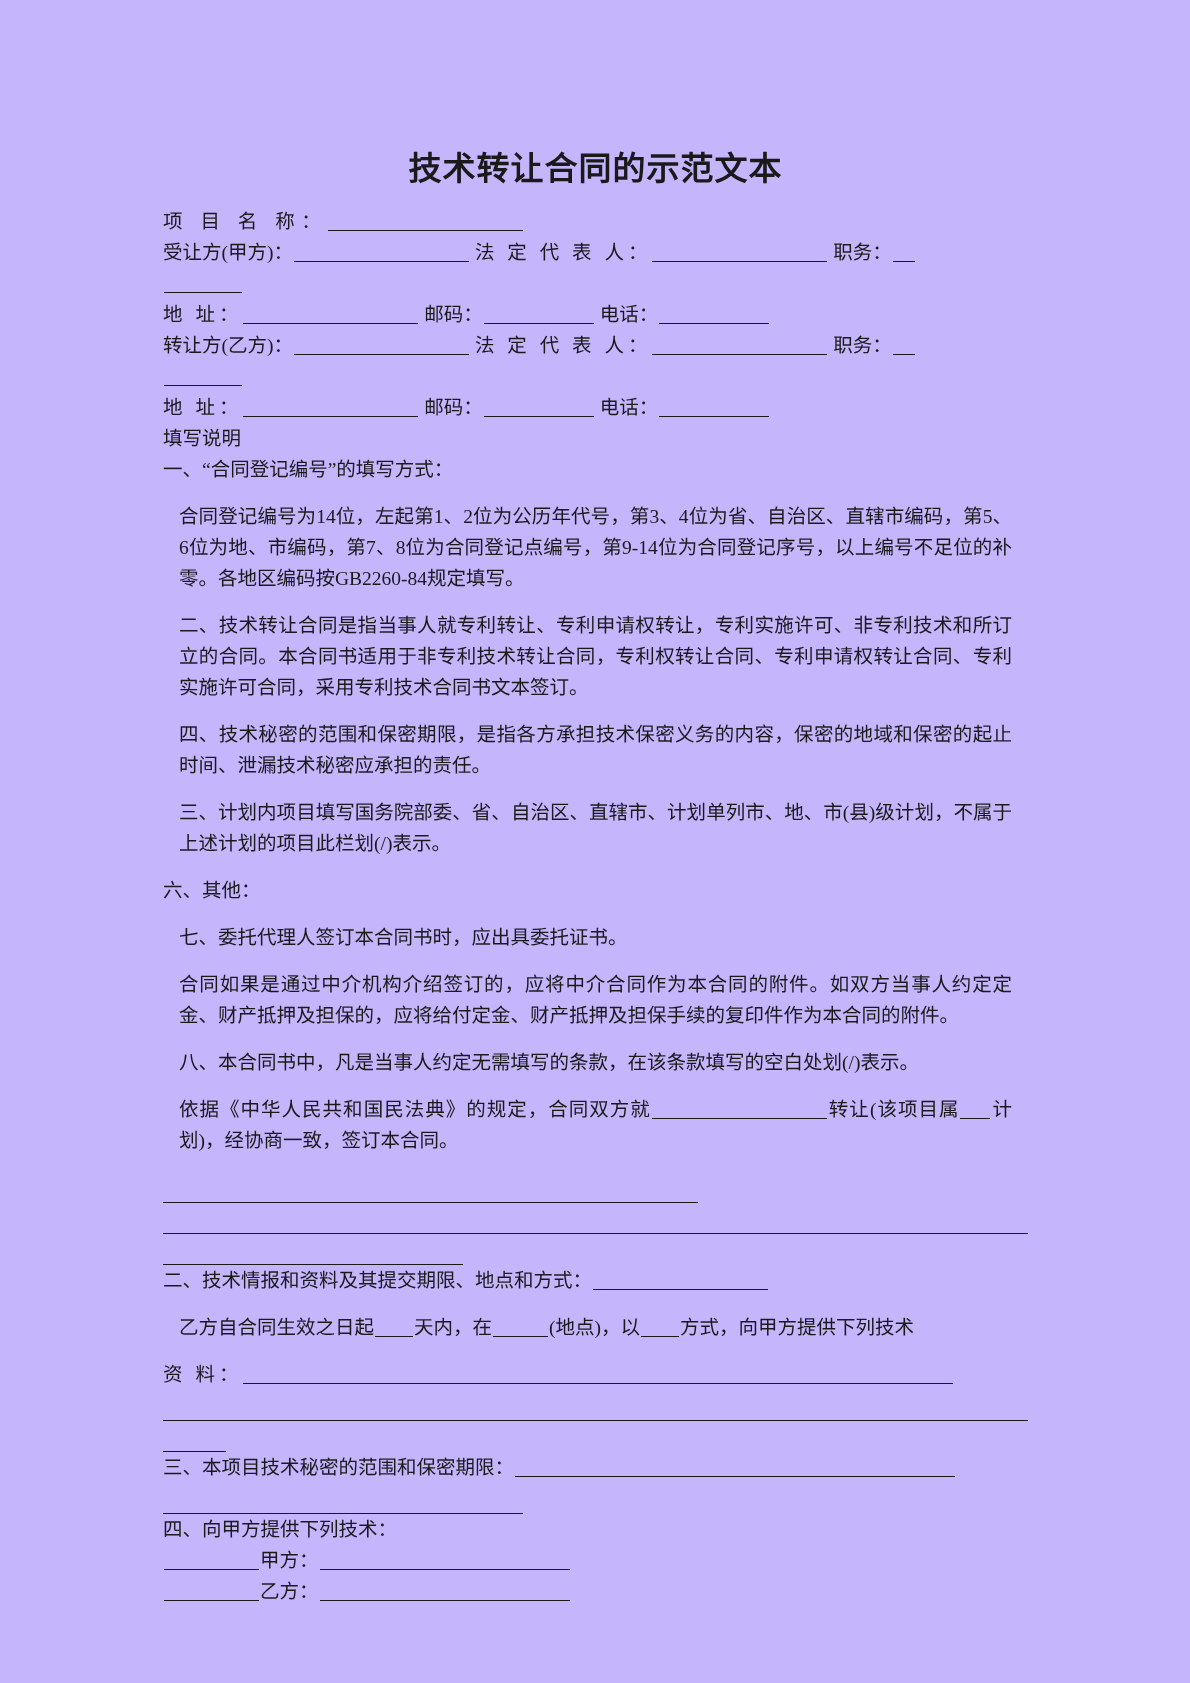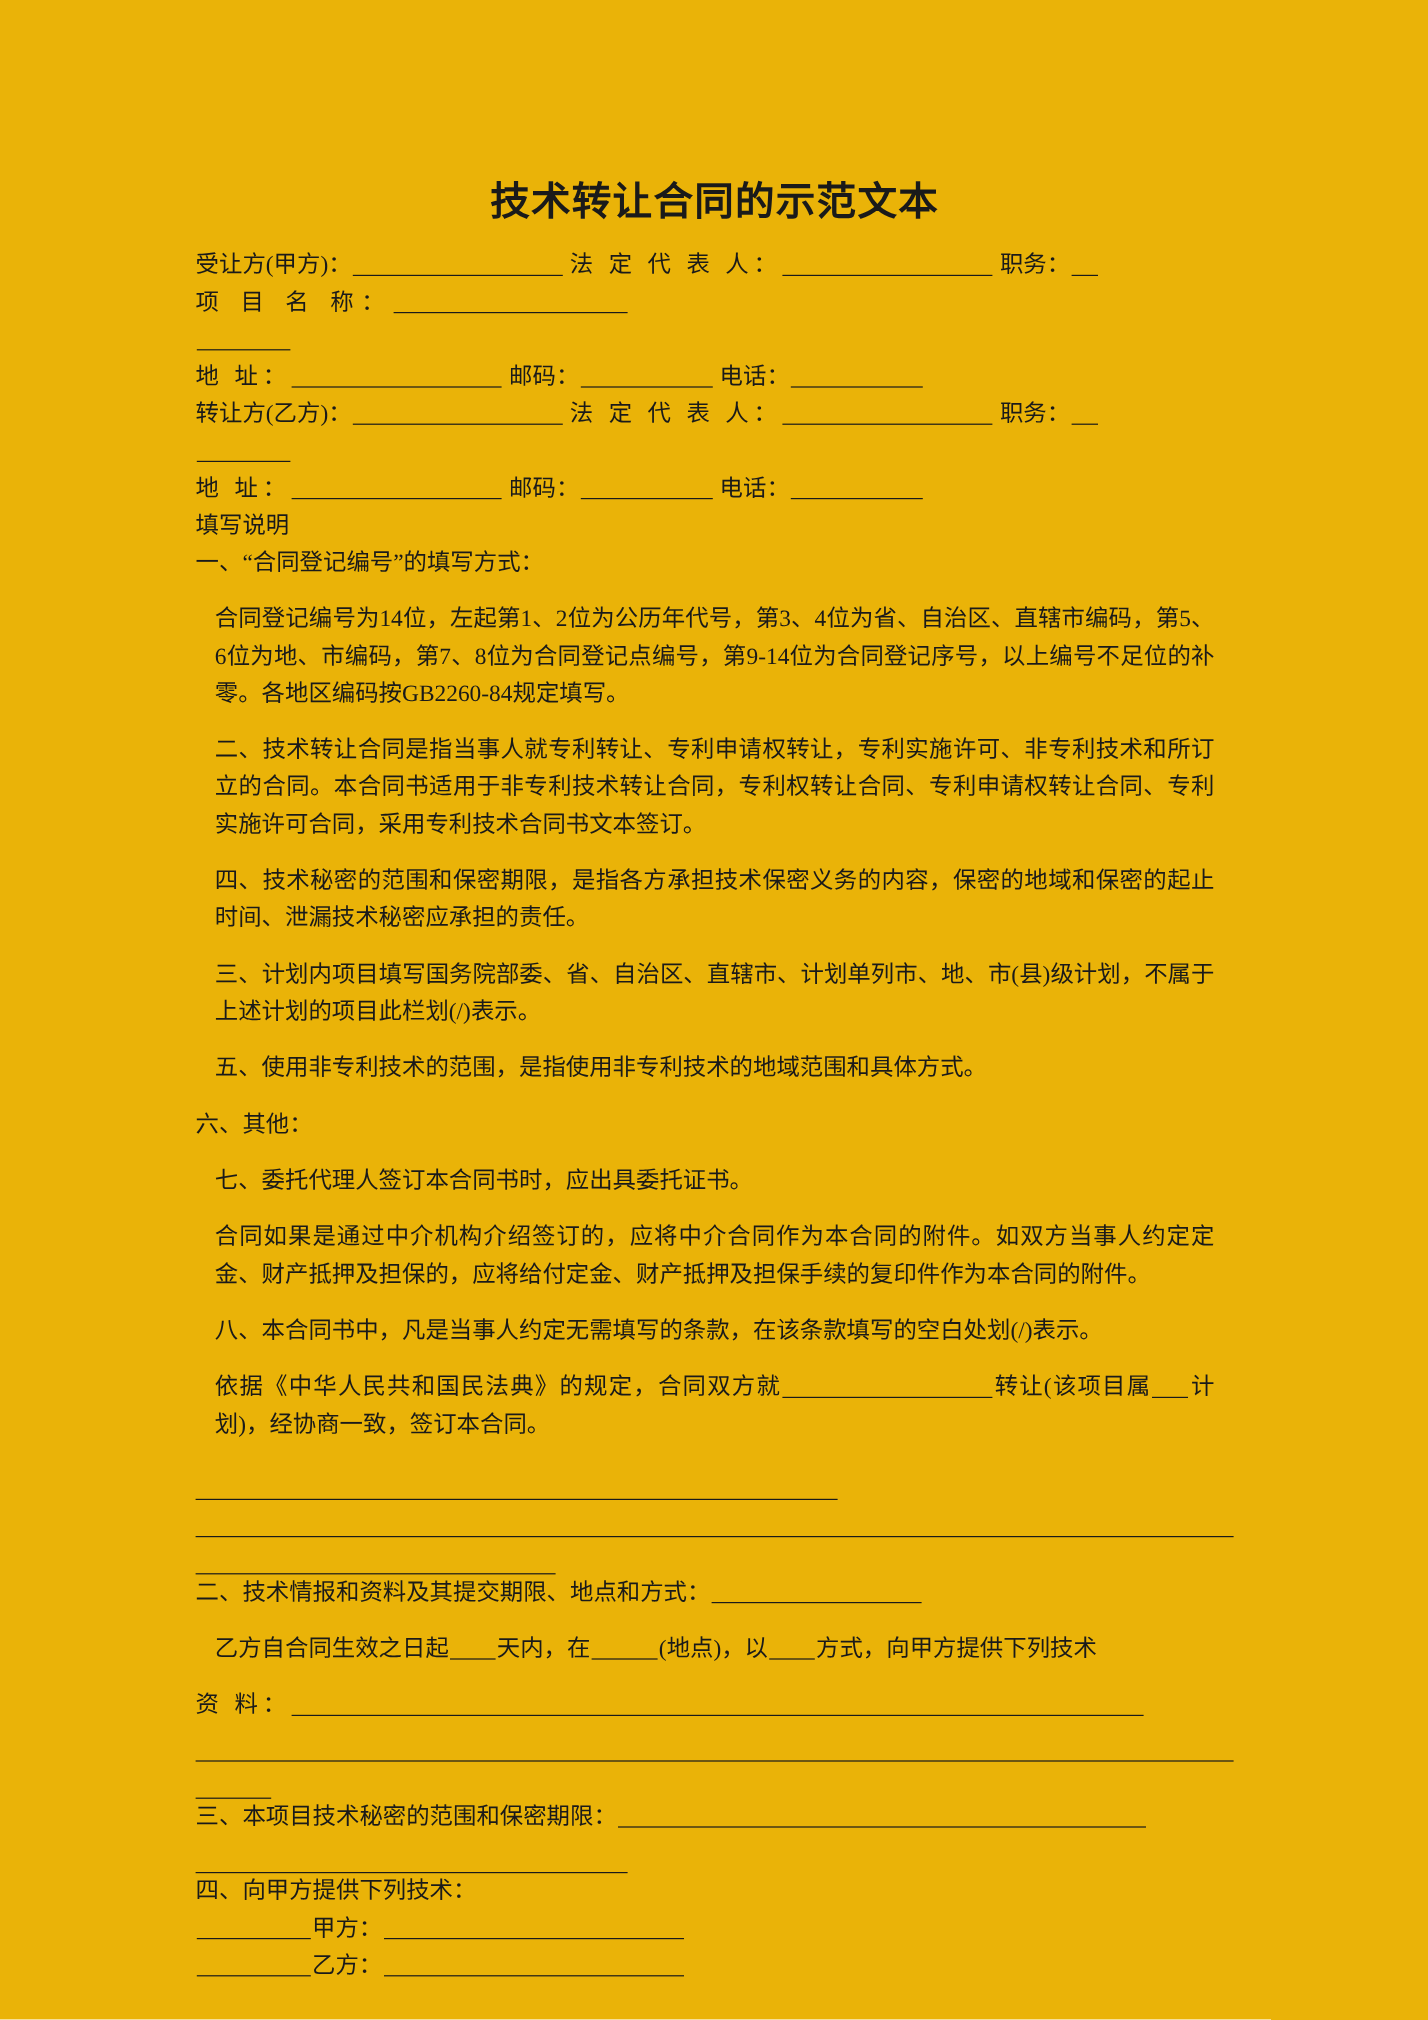--- a/index.html
+++ b/index.html
@@ -10,21 +10,21 @@
   }
   body {
     font-family: "Liberation Serif", "DejaVu Serif", serif;
     color: #1a1a1a;
   }
   .page {
     position: relative;
     width: 1190px;
     height: 1683px;
     margin: 0 auto;
-    background: #eab308;
+    background: #c4b5fd;
     box-sizing: border-box;
     overflow: hidden;
   }
   .content {
     position: absolute;
     left: 163px;
     top: 0;
     width: 865px;
   }
   .doc-title {
@@ -97,28 +97,28 @@
 </style>
 </head>
 <body>
 
 <div class="page">
   <div class="content">
 
     <h1 class="doc-title">技术转让合同的示范文本</h1>
 
     <div class="line">
+      <span class="sp">项 目 名 称：</span><span class="blank b-lg"></span>
+    </div>
+
+    <div class="line">
       <span>受让方(甲方)：</span><span class="blank b-md"></span>
       <span class="sp2">法 定 代 表 人：</span><span class="blank b-md"></span>
       <span>职务：</span><span class="blank b-r1"></span>
     </div>
-
-    <div class="line">
-      <span class="sp">项 目 名 称：</span><span class="blank b-lg"></span>
-    </div>
     <div class="line">
       <span class="blank b-tiny"></span>
     </div>
 
     <div class="line">
       <span class="sp2">地 址：</span><span class="blank b-md"></span>
       <span>邮码：</span><span class="blank b-sm"></span>
       <span>电话：</span><span class="blank b-sm"></span>
     </div>
 
@@ -141,21 +141,20 @@
 
     <div class="line">一、“合同登记编号”的填写方式：</div>
     <p class="para">合同登记编号为14位，左起第1、2位为公历年代号，第3、4位为省、自治区、直辖市编码，第5、6位为地、市编码，第7、8位为合同登记点编号，第9-14位为合同登记序号，以上编号不足位的补零。各地区编码按GB2260-84规定填写。</p>
 
     <p class="para">二、技术转让合同是指当事人就专利转让、专利申请权转让，专利实施许可、非专利技术和所订立的合同。本合同书适用于非专利技术转让合同，专利权转让合同、专利申请权转让合同、专利实施许可合同，采用专利技术合同书文本签订。</p>
 
     <p class="para">四、技术秘密的范围和保密期限，是指各方承担技术保密义务的内容，保密的地域和保密的起止时间、泄漏技术秘密应承担的责任。</p>
 
     <p class="para">三、计划内项目填写国务院部委、省、自治区、直辖市、计划单列市、地、市(县)级计划，不属于上述计划的项目此栏划(/)表示。</p>
 
-    <p class="para">五、使用非专利技术的范围，是指使用非专利技术的地域范围和具体方式。</p>
 
     <div class="line">六、其他：</div>
     <p class="para">七、委托代理人签订本合同书时，应出具委托证书。</p>
 
     <p class="para">合同如果是通过中介机构介绍签订的，应将中介合同作为本合同的附件。如双方当事人约定定金、财产抵押及担保的，应将给付定金、财产抵押及担保手续的复印件作为本合同的附件。</p>
 
     <p class="para">八、本合同书中，凡是当事人约定无需填写的条款，在该条款填写的空白处划(/)表示。</p>
 
     <div class="para">
       <span>依据《中华人民共和国民法典》的规定，合同双方就</span><span class="blank b-md"></span><span>转让(该项目属</span><span class="blank b-dot2"></span><span>计划)，经协商一致，签订本合同。</span>

